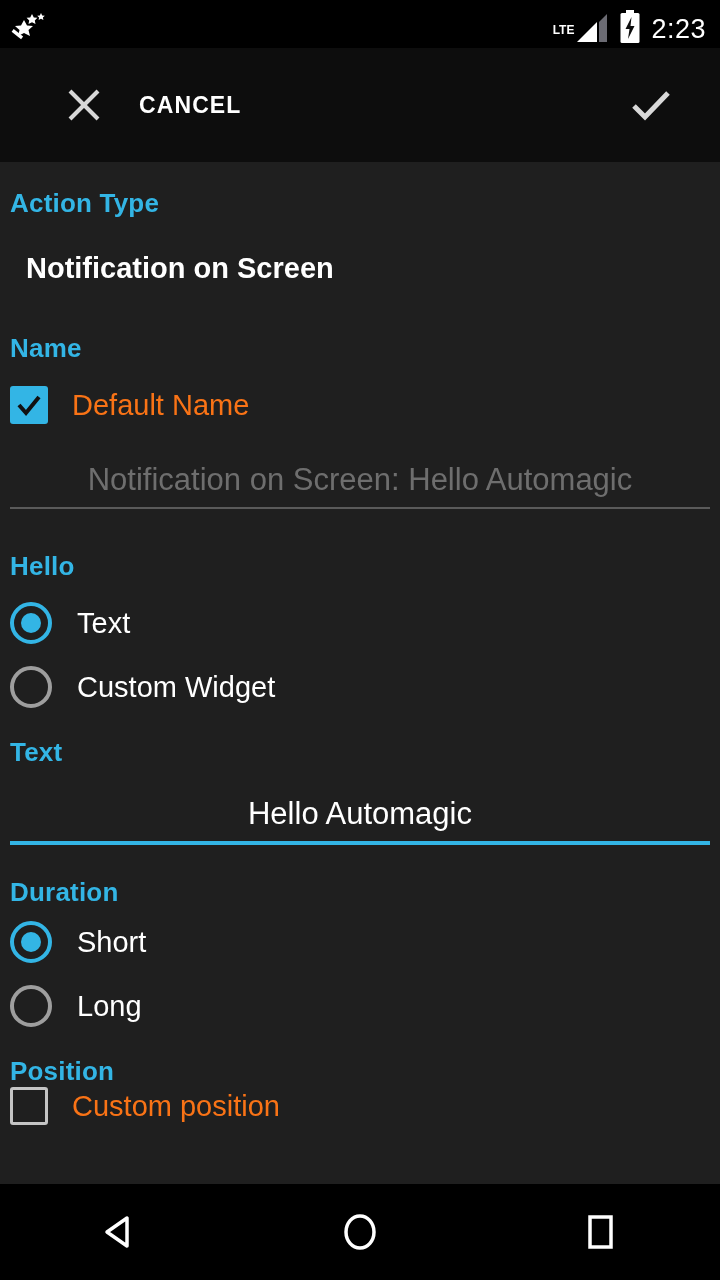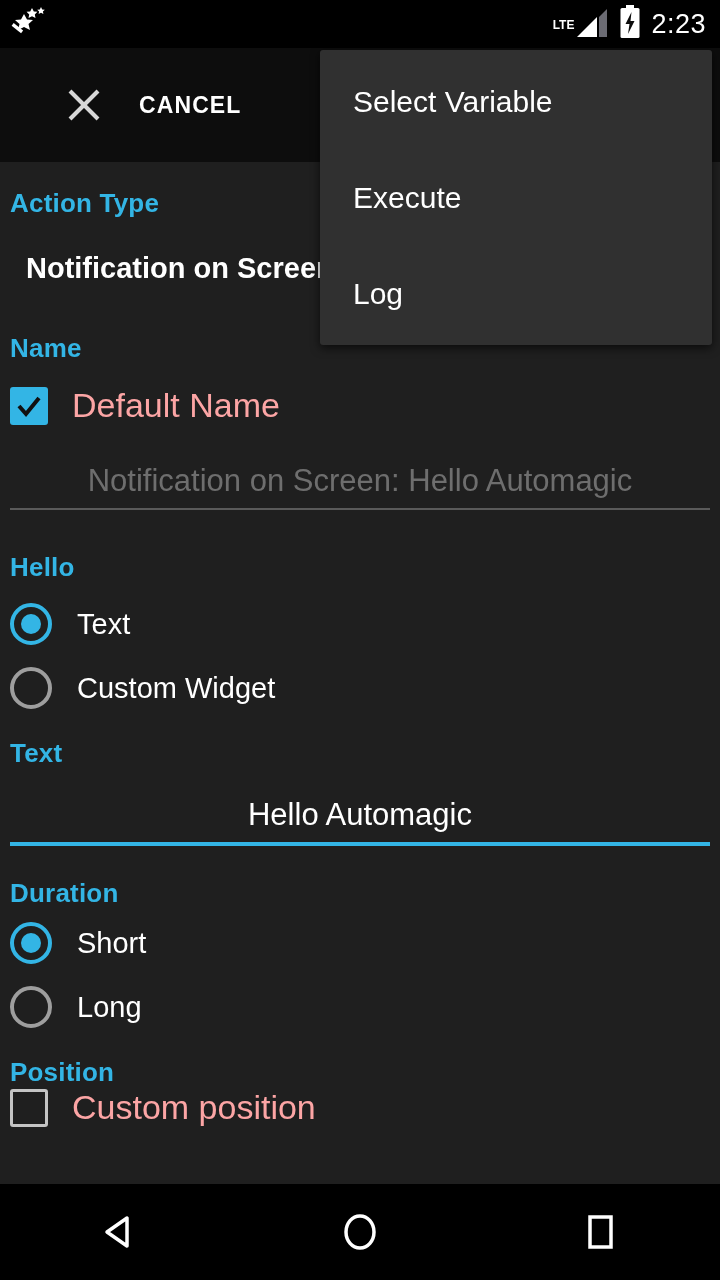--- a/index.html
+++ b/index.html
@@ -7,21 +7,21 @@
     width:720px; height:1280px;
     background:#000;
     font-family:"Liberation Sans", sans-serif;
     overflow:hidden;
   }
   #screen { position:relative; width:720px; height:1280px; background:#1f1f1f; }
 
   
   .statusbar{
     position:absolute; top:0; left:0; width:720px; height:48px;
-    background:#000; display:flex; align-items:center;
+    background:#000; display:flex; align-items:flex-end;
     padding:0 14px 0 10px;
   }
   .sb-left{ display:flex; align-items:center; gap:8px; }
   .sb-right{ margin-left:auto; display:flex; align-items:center; gap:10px; }
   .sb-time{ color:#fff; font-size:27px; letter-spacing:.5px; }
   .lte-wrap{ display:flex; align-items:flex-end; }
   .lte-txt{ color:#fff; font-size:12px; font-weight:bold; line-height:1;
             position:relative; top:-8px; letter-spacing:0; }
 
   
@@ -43,21 +43,21 @@
               letter-spacing:.2px; }
   .value-line{ color:#fff; font-size:29px; padding-left:16px; }
 
   .row{ display:flex; align-items:center; }
 
   
   .cb{ width:38px; height:38px; border-radius:3px; flex:none;
        display:flex; align-items:center; justify-content:center; }
   .cb.checked{ background:#33b5e5; }
   .cb.unchecked{ border:3px solid #c4c4c4; background:transparent; }
-  .cb-label{ color:#fca5a5; font-size:34px; margin-left:24px; }
+  .cb-label{ color:#f97316; font-size:29px; margin-left:24px; }
 
   
   .rb{ width:42px; height:42px; border-radius:50%; flex:none;
        display:flex; align-items:center; justify-content:center; }
   .rb.on{ border:4px solid #33b5e5; }
   .rb.on .dot{ width:20px; height:20px; border-radius:50%; background:#33b5e5; }
   .rb.off{ border:4px solid #9e9e9e; }
   .rb-label{ color:#fff; font-size:29px; margin-left:25px; }
 
   
@@ -199,25 +199,20 @@
     <div style="padding-top:29px;">
       <div class="grp-label">Position</div>
       <div class="row" style="text-align:center;">
         <span class="cb unchecked"></span>
         <span class="cb-label">Custom position</span>
       </div>
     </div>
 
   </div>
 
-  <div class="menu">
-    <div class="menu-item">Select Variable</div>
-    <div class="menu-item">Execute</div>
-    <div class="menu-item">Log</div>
-  </div>
 
   <div class="navbar">
     <div class="nav-btn">
       <svg width="38" height="38" viewBox="0 0 38 38">
         <polygon points="26,5 26,33 6,19" fill="none" stroke="#fff" stroke-width="3.5" stroke-linejoin="round"></polygon>
       </svg>
     </div>
     <div class="nav-btn">
       <svg width="40" height="40" viewBox="0 0 40 40">
         <ellipse cx="20" cy="20" rx="14" ry="16" fill="none" stroke="#fff" stroke-width="3.5"></ellipse>

